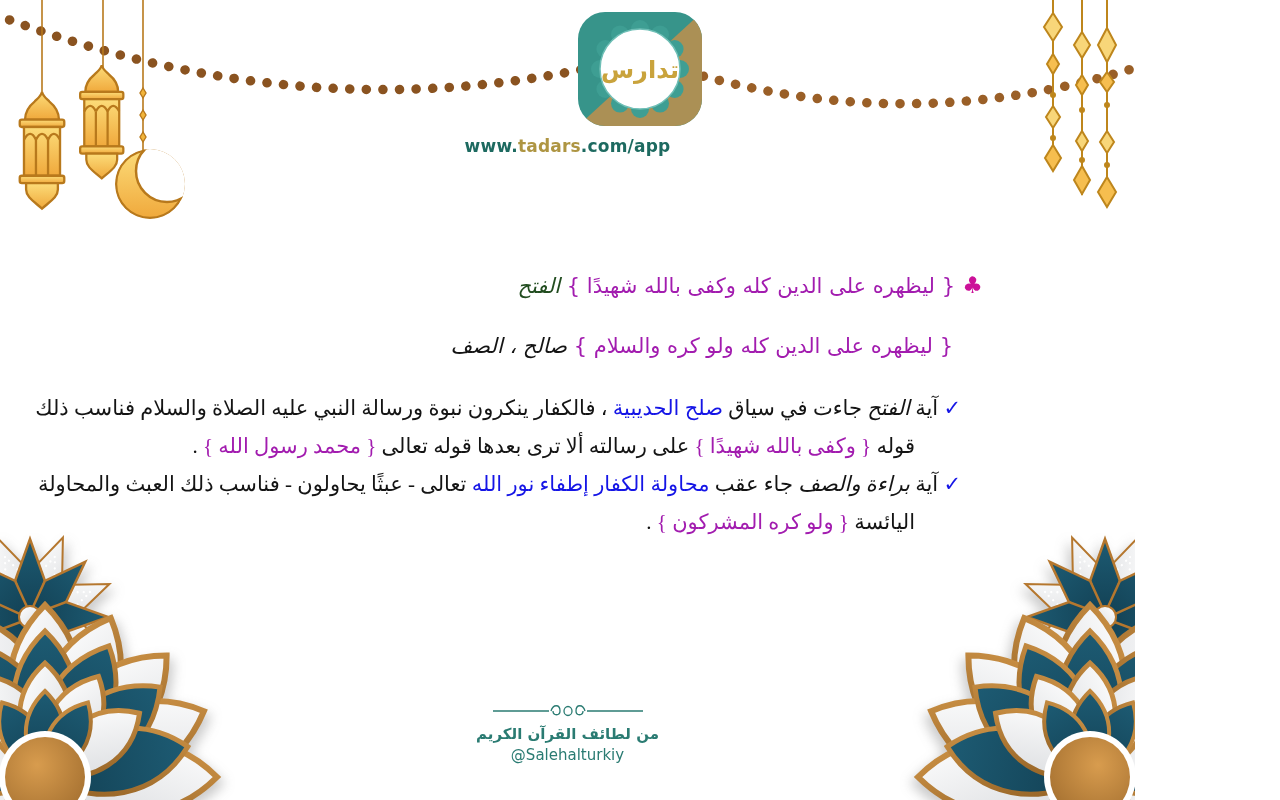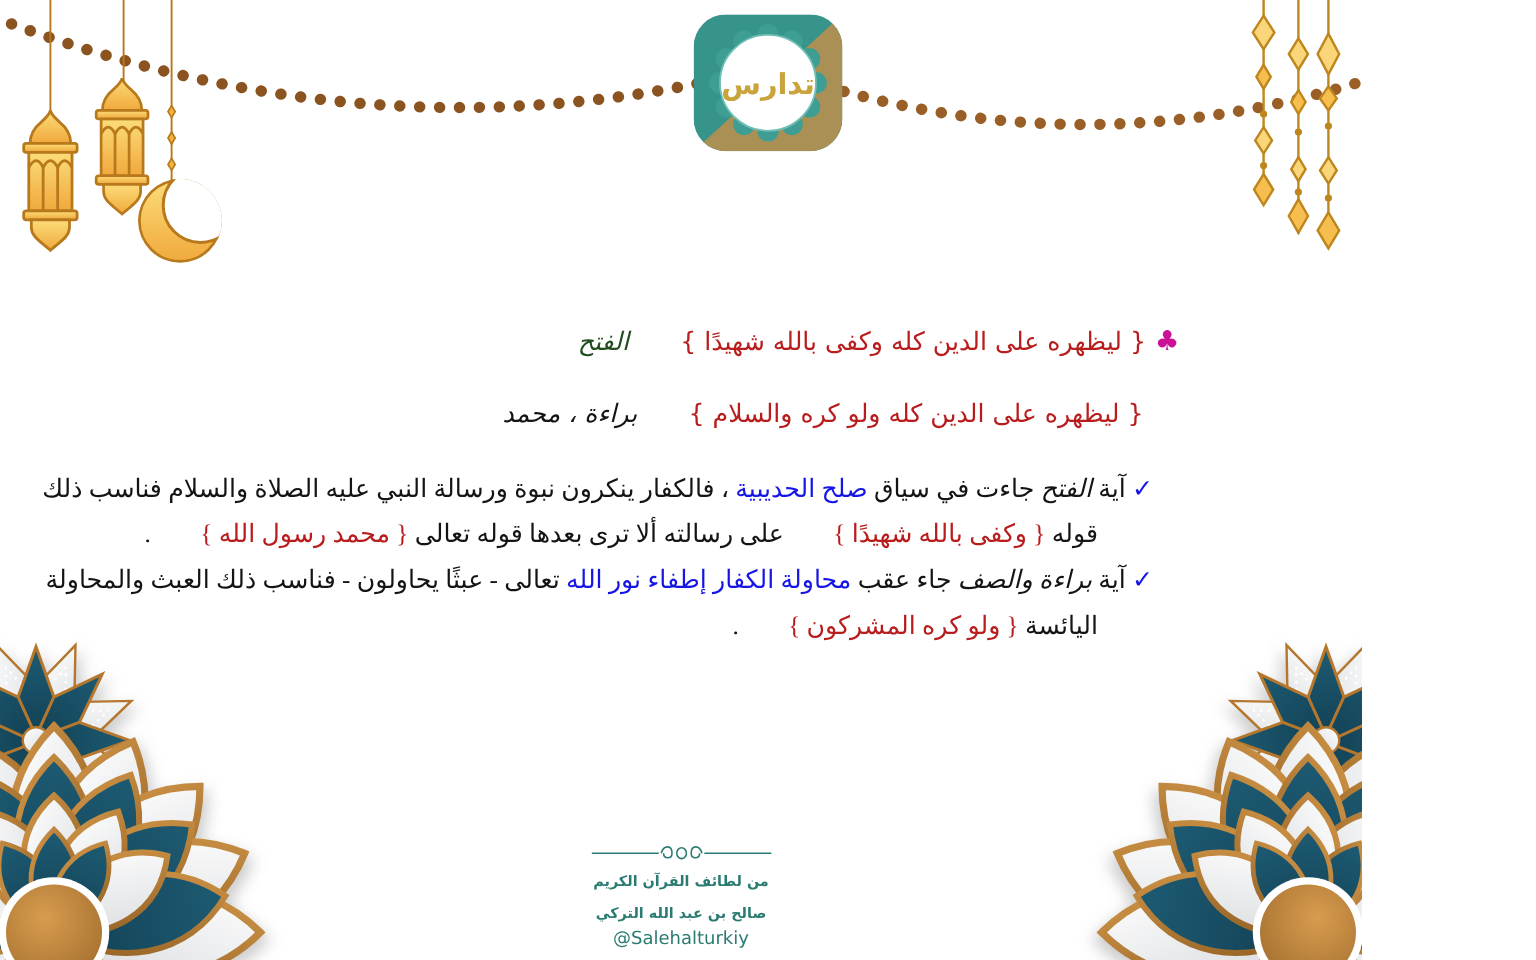--- a/index.html
+++ b/index.html
@@ -23,29 +23,29 @@
   .url-gold { color:#AE9542; }
 
   .text-block { position:absolute; top:268px; right:152px; width:985px;
                 direction:rtl; text-align:right; font-size:21px; color:#141414; }
   .para.verse  { margin:0 0 26px 0; line-height:34px; white-space:nowrap; }
   .para.verse.indent { padding-right:30px; }
   .bullets { padding-right:22px;font-family:Liberation Serif, serif; }
   .para.bullet { line-height:38px; padding-right:46px; text-indent:-46px; margin:0; }
 
   .seg-plain   { color:#141414; }
-  .seg-green   { color:#b91c1c;padding-left:36px; }
+  .seg-green   { color:#a21caf; }
   .seg-blue    { color:#1515E6; }
   .seg-magenta { color:#CC1199; font-size:23px; }
   .seg-italic  { color:#141414; font-style:italic; }
   .seg-surah   { color:#224D20; font-style:italic; }
 
   .footer { position:absolute; left:0; right:0; top:704px; text-align:center; color:#2A7B72; }
   .footer .divider { margin:0 auto; }
-  .footer-line { font-weight:bold; font-size:12px; line-height:20px; }
+  .footer-line { font-weight:bold; font-size:15px; line-height:20px; }
   .footer-title  { margin-top:6px; }
   .footer-author { margin-top:7px; }
   .footer-handle { margin-top:2px; font-size:15px; font-weight:normal; }
 </style>
 </head>
 <body>
 
 <div class="stage">
 
   <svg width="0" height="0" style="position:absolute" aria-hidden="true">
@@ -164,41 +164,41 @@
           <circle cx="62" cy="17" r="9"></circle>
             <circle cx="82" cy="22.4" r="9"></circle>
             <circle cx="96.6" cy="37" r="9"></circle>
         </g>
         <circle cx="62" cy="57" r="40" fill="#ffffff" stroke="#6FBFB6" stroke-width="1.5"></circle>
         <text x="62" y="66" text-anchor="middle" font-size="24" font-weight="bold" fill="#C9A33C">تدارس</text>
       </g>
     </svg>
   </div>
 
+  <div class="app-url"><span class="url-teal">www.</span><span class="url-gold">tadars</span><span class="url-teal">.com/app</span></div>
 
   <div class="text-block" dir="rtl">
       <p class="para verse"><span class="seg-magenta">♣ </span><span class="seg-green">{ ليظهره على الدين كله وكفى بالله شهيدًا } </span><span class="seg-surah">الفتح</span></p>
-      <p class="para verse indent"><span class="seg-green">{ ليظهره على الدين كله ولو كره والسلام } </span><span class="seg-italic">براءة ، محمد</span></p>
+      <p class="para verse indent"><span class="seg-green">{ ليظهره على الدين كله ولو كره والسلام } </span><span class="seg-italic">صالح ، الصف</span></p>
       <div class="bullets">
         <p class="para bullet"><span class="seg-blue">✓ </span><span class="seg-plain">آية </span><span class="seg-italic">الفتح</span><span class="seg-plain"> جاءت في سياق </span><span class="seg-blue">صلح الحديبية</span><span class="seg-plain"> ، فالكفار ينكرون نبوة ورسالة النبي عليه الصلاة والسلام فناسب ذلك قوله </span><span class="seg-green">{ وكفى بالله شهيدًا }</span><span class="seg-plain"> على رسالته ألا ترى بعدها قوله تعالى </span><span class="seg-green">{ محمد رسول الله }</span><span class="seg-plain"> .</span></p>
         <p class="para bullet"><span class="seg-blue">✓ </span><span class="seg-plain">آية </span><span class="seg-italic">براءة والصف</span><span class="seg-plain"> جاء عقب </span><span class="seg-blue">محاولة الكفار إطفاء نور الله</span><span class="seg-plain"> تعالى - عبثًا يحاولون - فناسب ذلك العبث والمحاولة اليائسة </span><span class="seg-green">{ ولو كره المشركون }</span><span class="seg-plain"> .</span></p>
       </div>
     </div>
 
   <div class="footer">
     <svg class="divider" width="150" height="14">
       <g stroke="#2A7B72" stroke-width="1.3" fill="none">
         <line x1="0" y1="7" x2="56" y2="7"></line>
         <line x1="94" y1="7" x2="150" y2="7"></line>
         <path d="M58,7 c2,-7 9,-7 9,0 c0,5 -7,5 -7,0 M92,7 c-2,-7 -9,-7 -9,0 c0,5 7,5 7,0"></path>
         <path d="M71,7 a4,4.5 0 1 1 8,0 a4,4.5 0 1 1 -8,0"></path>
       </g>
     </svg>
     <div class="footer-line footer-title">من لطائف القرآن الكريم</div>
-    <div class="footer-line footer-author">صالح بن عبد الله التركي</div>
     <div class="footer-handle">@Salehalturkiy</div>
   </div>
 
   <svg class="deco flower flower-left" width="400" height="300">
     <g transform="translate(150,117)">
       <g>
         <g transform="rotate(22.5)">
             <path d="M0,5 L-18,-40 L0,-86 L18,-40 Z" fill="url(#silverGrad)" stroke="#B5772E" stroke-width="2"></path>
             <path d="M0,5 L-18,-40 L0,-86 L18,-40 Z" transform="scale(0.76)" fill="none" stroke="#fff" stroke-width="3" stroke-dasharray="0.1 8" stroke-linecap="round"></path>
           </g>

